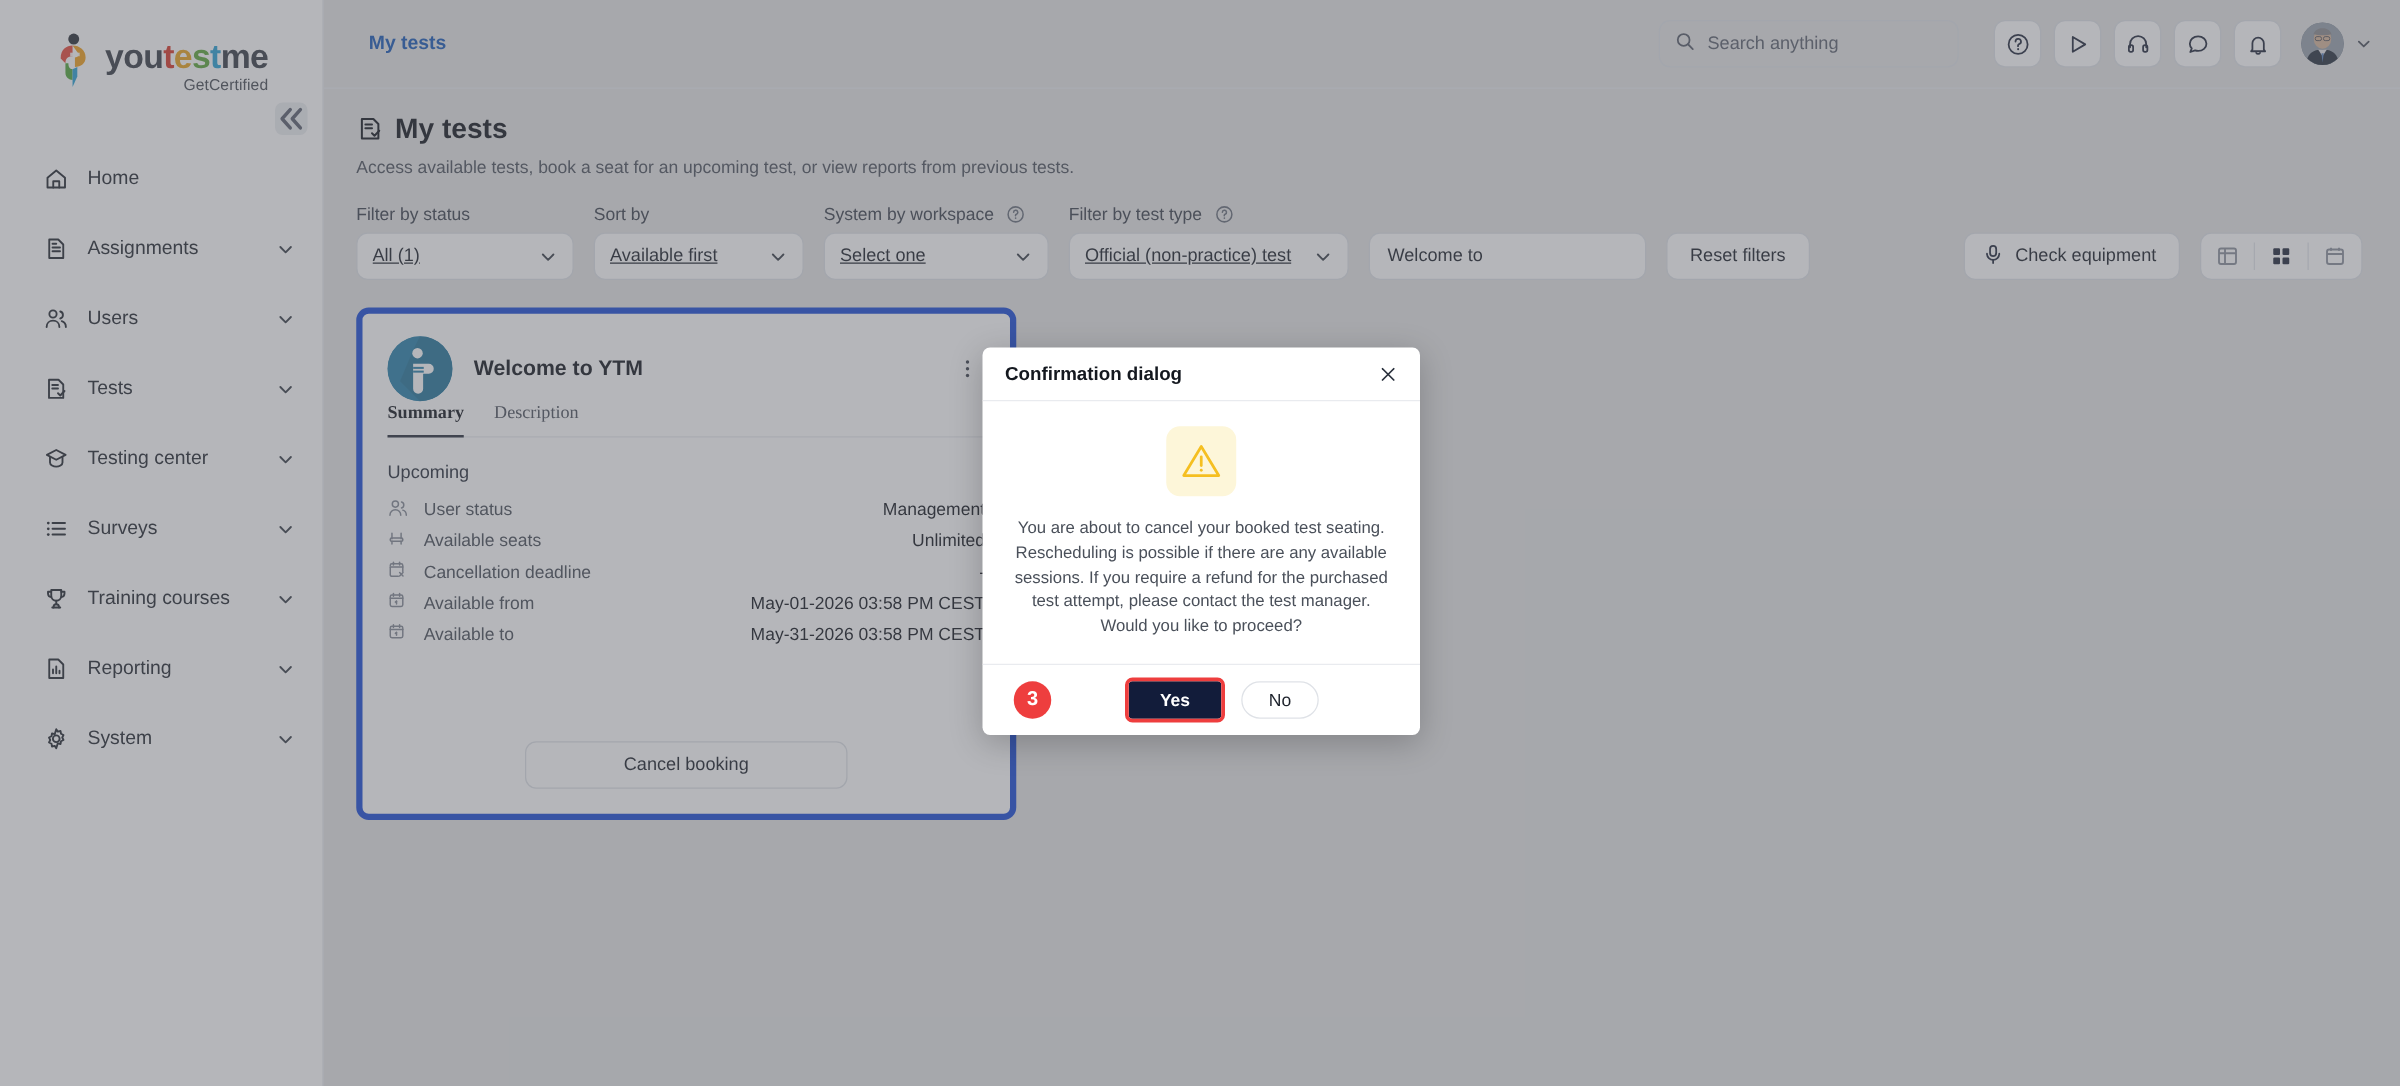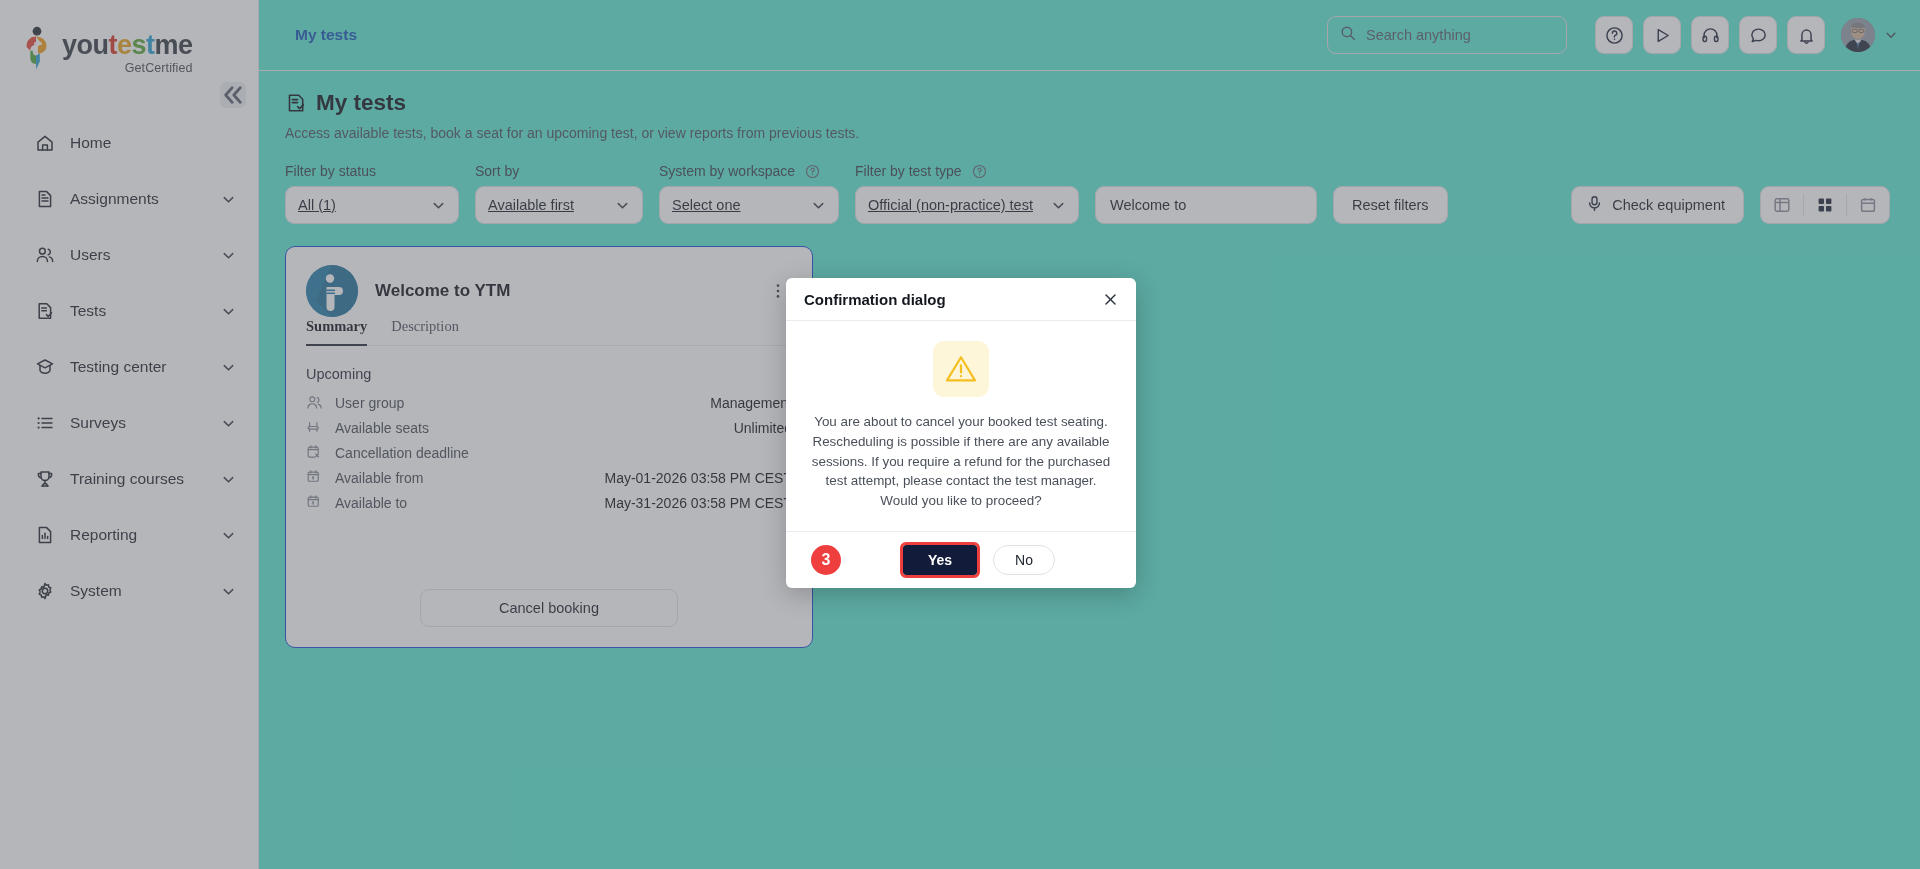--- a/index.html
+++ b/index.html
@@ -24,21 +24,21 @@
 
   
   #sidebar {
     width: 259px; height: 869px;
     background: #ffffff;
     border-right: 1px solid #e3e6eb;
     position: relative;
     flex: 0 0 259px;
   }
   .logo-wrap {
-    padding: 26px 0 0 18px;
+    padding: 26px 0 0 40px;
     display: flex; align-items: flex-start;
   }
   .logo-mark { width: 38px; height: 44px; margin-right: 6px; flex: 0 0 38px; }
   .logo-text-block { padding-top: 6px; }
   .logo-word {
     font-size: 27px; font-weight: 700; letter-spacing: -0.5px;
     line-height: 1; white-space: nowrap;
   }
   .logo-sub {
     font-size: 12.5px; color: #4a4f57; text-align: right;
@@ -64,21 +64,21 @@
     display: flex; align-items: center; justify-content: center;
   }
   .nav-ico svg { width: 20px; height: 20px; }
   .nav-label { flex: 1 1 auto; }
   .nav-chev { color: #3a4049; display: flex; align-items: center; }
   .nav-chev svg { width: 15px; height: 15px; }
 
   
   #main {
     flex: 1 1 auto; height: 869px;
-    background: #5eead4; position: relative;
+    background: #e5e5e5; position: relative;
     display: flex; flex-direction: column;
   }
 
   
   #topbar {
     height: 71px; flex: 0 0 71px;
     display: flex; align-items: center;
     padding: 0 22px 0 22px;
     border-bottom: 1px solid #eceef1;
   }
@@ -173,21 +173,21 @@
     width: 42px; height: 36px; display: flex; align-items: center;
     justify-content: center; cursor: pointer; color: #8b919c;
   }
   .view-btn.active { color: #232a3d; }
   .view-btn svg { width: 18px; height: 18px; }
   .view-div { width: 1px; height: 22px; background: #e3e6eb; }
 
   
   #card-area { padding: 22px 26px 0 26px; }
   .test-card {
-    width: 528px; border: 1px solid #1d4ed8; border-radius: 10px;
+    width: 528px; border: 5px solid #1d4ed8; border-radius: 10px;
     background: #fff; padding: 18px 20px 20px 20px;
     display: flex; flex-direction: column;
   }
   .card-head { display: flex; align-items: center; }
   .card-avatar {
     width: 52px; height: 52px; border-radius: 50%;
     flex: 0 0 52px; overflow: hidden; background: #2b82ab;
   }
   .card-avatar svg { width: 52px; height: 52px; display: block; }
   .card-title {
@@ -696,21 +696,21 @@
         <div class="rows">
             <div class="row">
               <span class="row-ico">
                 <svg viewBox="0 0 20 20" fill="none" stroke="currentColor" stroke-width="1.4" stroke-linecap="round" stroke-linejoin="round">
                   <circle cx="7.4" cy="6.2" r="2.9"></circle>
                   <path d="M2.3 16.6c0-3.1 2.3-5.1 5.1-5.1s5.1 2 5.1 5.1"></path>
                   <path d="M13.2 4.2a2.9 2.9 0 0 1 0 5.6"></path>
                   <path d="M14.4 11.9c1.9.55 3.3 2.3 3.3 4.7"></path>
                 </svg>
               </span>
-              <span class="row-lbl">User group</span>
+              <span class="row-lbl">User status</span>
               <span class="row-val">Management</span>
             </div>
             <div class="row">
               <span class="row-ico">
                 <svg viewBox="0 0 20 20" fill="none" stroke="currentColor" stroke-width="1.4" stroke-linecap="round" stroke-linejoin="round">
                   <path d="M4.2 4.2v5.1M12.8 4.2v5.1"></path>
                   <rect x="2.6" y="8.8" width="11.8" height="3" rx="1.2"></rect>
                   <line x1="4.2" y1="11.8" x2="4.2" y2="14.4"></line>
                   <line x1="12.8" y1="11.8" x2="12.8" y2="14.4"></line>
                 </svg>

